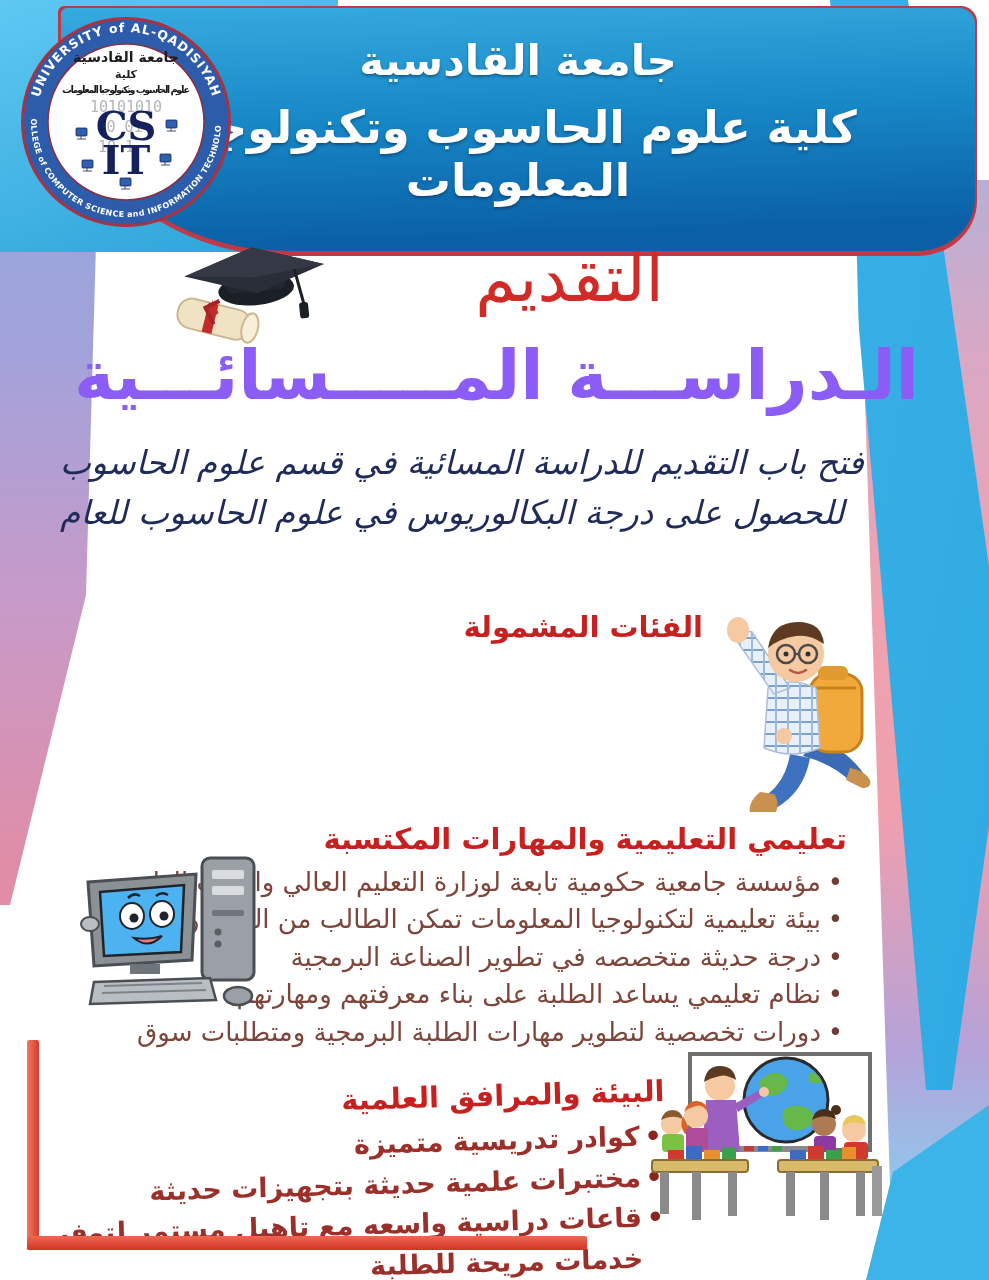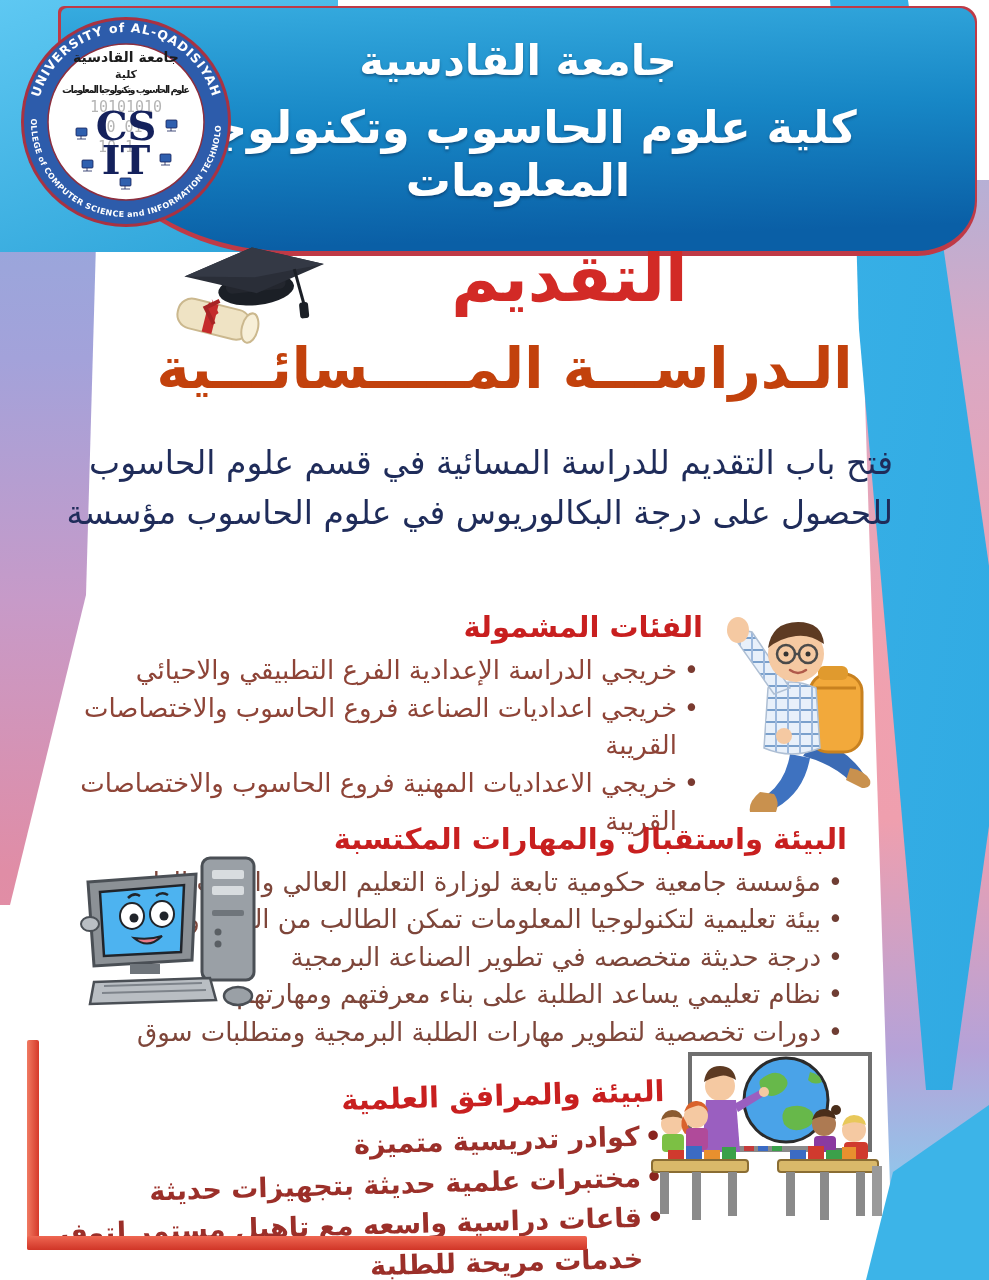--- a/index.html
+++ b/index.html
@@ -47,25 +47,25 @@
   .banner-inner{
     position:absolute;left:3px;top:2px;right:2px;bottom:5px;
     background:linear-gradient(178deg,#36abdf 0%,#1787c6 45%,#0a5fa6 90%);
     border-radius:6px 16px 58px 226px / 6px 16px 52px 200px;
     color:#ffffff;text-align:center;direction:rtl;
   }
   .banner-line1{margin-top:28px;font-size:42px;font-weight:bold;text-shadow:0 2px 3px rgba(0,0,30,.35);}
   .banner-line2{margin-top:16px;font-size:45px;font-weight:bold;text-shadow:0 2px 3px rgba(0,0,30,.35);}
   
   .title1{left:300px;right:150px;top:240px;text-align:center;
-    color:#d22a26;font-size:66px;font-weight:bold;direction:rtl;}
+    color:#d22a26;font-size:66px;font-weight:normal;direction:rtl;}
   .title2{left:90px;right:70px;top:336px;text-align:center;
-    color:#c2410c;font-size:56px;font-weight:bold;direction:rtl;white-space:nowrap;}
-  .intro{left:60px;right:96px;top:438px;text-align:right;direction:rtl;
-    color:#1f2c5a;font-size:33px;line-height:1.5;}
+    color:#8b5cf6;font-size:68px;font-weight:bold;direction:rtl;white-space:nowrap;}
+  .intro{left:60px;right:76px;top:438px;text-align:left;direction:rtl;
+    color:#1f2c5a;font-size:33px;line-height:1.5;font-style:italic;}
   
   .section{direction:rtl;text-align:right;}
   .section h2{margin:0 0 8px 0;color:#c81f1f;font-size:29px;font-weight:bold;}
   .section ul{margin:0;padding:0;list-style:none;}
   .section li{position:relative;padding-right:26px;}
   .section li::before{content:"•";position:absolute;right:4px;top:0;}
   .s1{right:286px;top:610px;width:640px;}
   .s1 li{color:#8e4437;font-size:26px;line-height:1.45;}
   .s1 li::before{color:#7a3a30;}
   .s2{right:142px;top:822px;width:740px;}
@@ -161,30 +161,25 @@
       <rect x="36" y="66" width="10" height="30" fill="#c42b2b"></rect>
       <path d="M46,62 l-12,10 l12,14" fill="none" stroke="#a82424" stroke-width="4"></path>
     </g>
   </svg>
 
   <div class="abs title1">التقديم</div>
   <div class="abs title2">الـدراســـة المـــــسائـــية</div>
 
   <div class="abs intro">
     <div>فتح باب التقديم للدراسة المسائية في قسم علوم الحاسوب</div>
-    <div>للحصول على درجة البكالوريوس في علوم الحاسوب مؤسسة</div>
+    <div>للحصول على درجة البكالوريوس في علوم الحاسوب للعام</div>
   </div>
 
   <div class="abs section s1">
     <h2>الفئات المشمولة</h2>
-    <ul>
-      <li>خريجي الدراسة الإعدادية الفرع التطبيقي والاحيائي</li>
-      <li>خريجي اعداديات الصناعة فروع الحاسوب والاختصاصات القريبة</li>
-      <li>خريجي الاعداديات المهنية فروع الحاسوب والاختصاصات القريبة</li>
-    </ul>
   </div>
 
   <svg class="abs" style="left:698px;top:596px;" width="205" height="238" viewBox="0 0 205 238">
     <defs>
       <pattern id="plaid" width="12" height="12" patternUnits="userSpaceOnUse">
         <rect width="12" height="12" fill="#e8f0fa"></rect>
         <line x1="0" y1="6" x2="12" y2="6" stroke="#7aa0cc" stroke-width="2"></line>
         <line x1="6" y1="0" x2="6" y2="12" stroke="#9db9dd" stroke-width="2"></line>
       </pattern>
     </defs>
@@ -211,21 +206,21 @@
     <path d="M70,52 q4,-26 30,-26 q24,0 26,22 q-14,-10 -28,-8 q-16,2 -28,12z" fill="#5d3a22"></path>
     <circle cx="88" cy="58" r="9" fill="none" stroke="#4a4a4a" stroke-width="2.5"></circle>
     <circle cx="110" cy="58" r="9" fill="none" stroke="#4a4a4a" stroke-width="2.5"></circle>
     <line x1="97" y1="58" x2="101" y2="58" stroke="#4a4a4a" stroke-width="2.5"></line>
     <circle cx="88" cy="58" r="2.5" fill="#333"></circle>
     <circle cx="110" cy="58" r="2.5" fill="#333"></circle>
     <path d="M92,74 q8,6 16,0" fill="none" stroke="#b05a4a" stroke-width="2.5" stroke-linecap="round"></path>
   </svg>
 
   <div class="abs section s2">
-    <h2>البيئة واستقبال والمهارات المكتسبة</h2>
+    <h2>تعليمي التعليمية والمهارات المكتسبة</h2>
     <ul>
       <li>مؤسسة جامعية حكومية تابعة لوزارة التعليم العالي والبحث العلمي</li>
       <li>بيئة تعليمية لتكنولوجيا المعلومات تمكن الطالب من التعلم والتفاعل</li>
       <li>درجة حديثة متخصصه في تطوير الصناعة البرمجية</li>
       <li>نظام تعليمي يساعد الطلبة على بناء معرفتهم ومهارتهم</li>
       <li>دورات تخصصية لتطوير مهارات الطلبة البرمجية ومتطلبات سوق العمل</li>
     </ul>
   </div>
 
   <svg class="abs" style="left:80px;top:854px;" width="185" height="162" viewBox="0 0 185 162">

